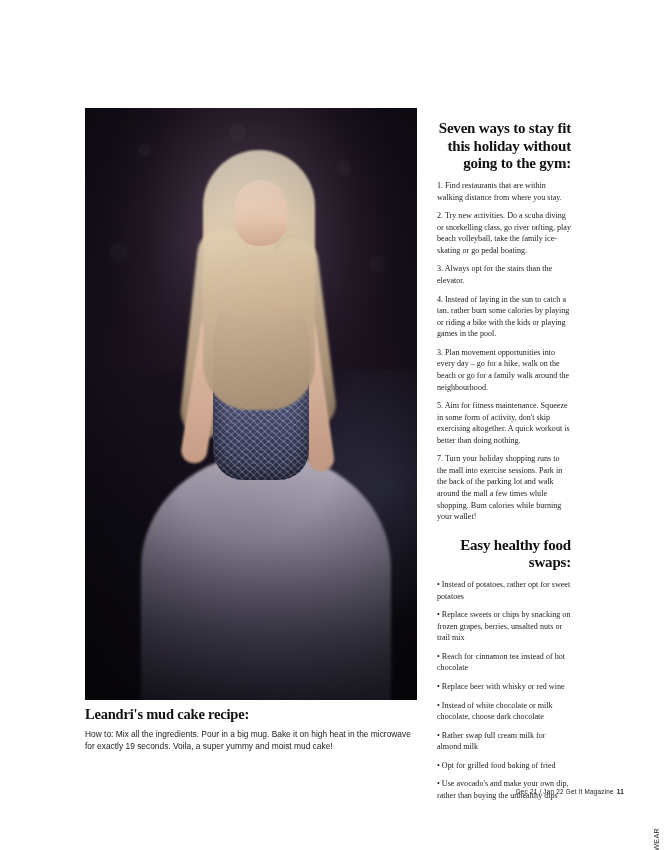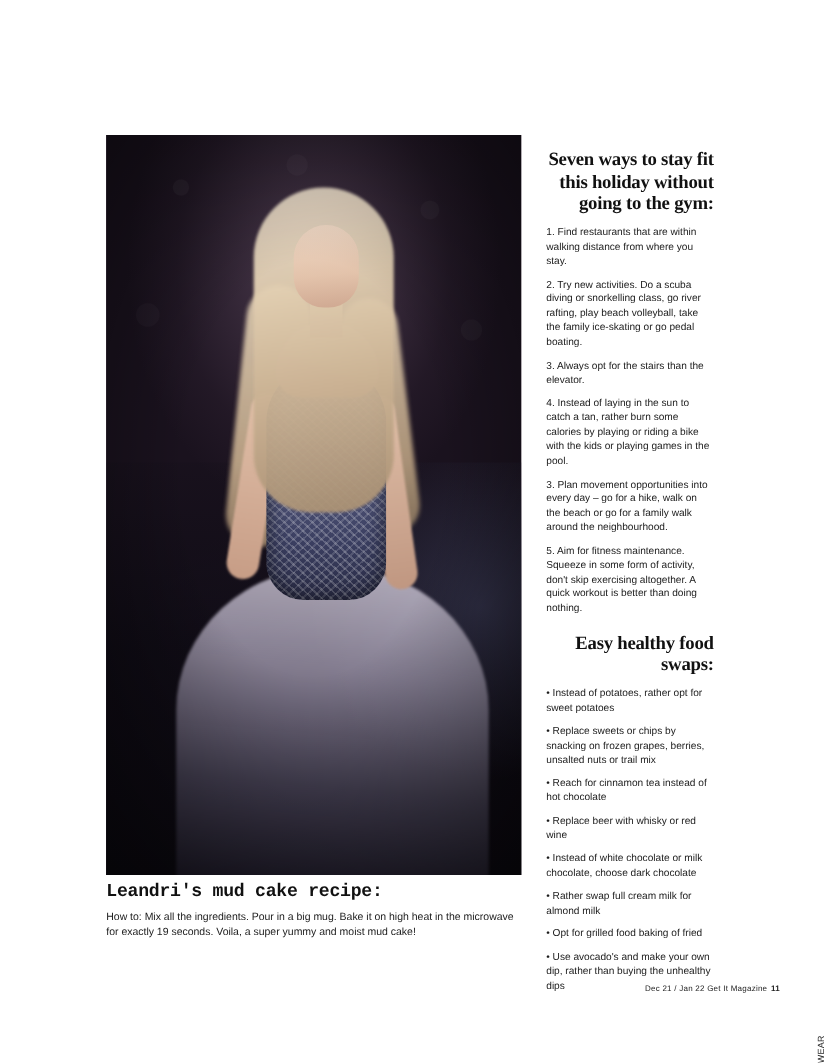--- a/index.html
+++ b/index.html
@@ -166,21 +166,21 @@
   }
 
   
   .recipe {
     position: absolute;
     left: 85px;
     top: 706px;
     width: 330px;
   }
   .recipe h2 {
-    font-family: Liberation Mono, monospace;
+    font-family: Liberation Serif, serif;
     font-size: 14.5px;
     font-weight: 700;
     margin: 0 0 6px 0;
     letter-spacing: -0.2px;
     color: #111;
   }
   .recipe p {
     margin: 0 0 9px 0;
     font-size: 8.4px;
     line-height: 1.42;
@@ -202,20 +202,21 @@
     margin: 0 0 7px 0;
     color: #111;
     letter-spacing: -0.2px;
     text-align: right;
   }
   .tip, .swap {
     font-size: 8.1px;
     line-height: 1.43;
     margin: 0 0 7px 0;
     color: #1b1b1b;
+    font-family: Liberation Serif, serif;
   }
   .swaps-heading {
     margin-top: 14px !important;
   }
 
   
   .credit {
     position: absolute;
     right: 14px;
     top: 270px;
@@ -272,20 +273,21 @@
 
   <div class="rightcol">
     <h2>Seven ways to stay fit this holiday without going to the gym:</h2>
 
     <p class="tip">1. Find restaurants that are within walking distance from where you stay.</p>
     <p class="tip">2. Try new activities. Do a scuba diving or snorkelling class, go river rafting, play beach volleyball, take the family ice-skating or go pedal boating.</p>
     <p class="tip">3. Always opt for the stairs than the elevator.</p>
     <p class="tip">4. Instead of laying in the sun to catch a tan, rather burn some calories by playing or riding a bike with the kids or playing games in the pool.</p>
     <p class="tip">3. Plan movement opportunities into every day – go for a hike, walk on the beach or go for a family walk around the neighbourhood.</p>
     <p class="tip">5. Aim for fitness maintenance. Squeeze in some form of activity, don't skip exercising altogether. A quick workout is better than doing nothing.</p>
+    <p class="tip">7. Turn your holiday shopping runs to the mall into exercise sessions. Park in the back of the parking lot and walk around the mall a few times while shopping. Burn calories while burning your wallet!</p>
 
     <h2 class="swaps-heading">Easy healthy food swaps:</h2>
 
     <p class="swap">• Instead of potatoes, rather opt for sweet potatoes</p>
     <p class="swap">• Replace sweets or chips by snacking on frozen grapes, berries, unsalted nuts or trail mix</p>
     <p class="swap">• Reach for cinnamon tea instead of hot chocolate</p>
     <p class="swap">• Replace beer with whisky or red wine</p>
     <p class="swap">• Instead of white chocolate or milk chocolate, choose dark chocolate</p>
     <p class="swap">• Rather swap full cream milk for almond milk</p>
     <p class="swap">• Opt for grilled food baking of fried</p>

